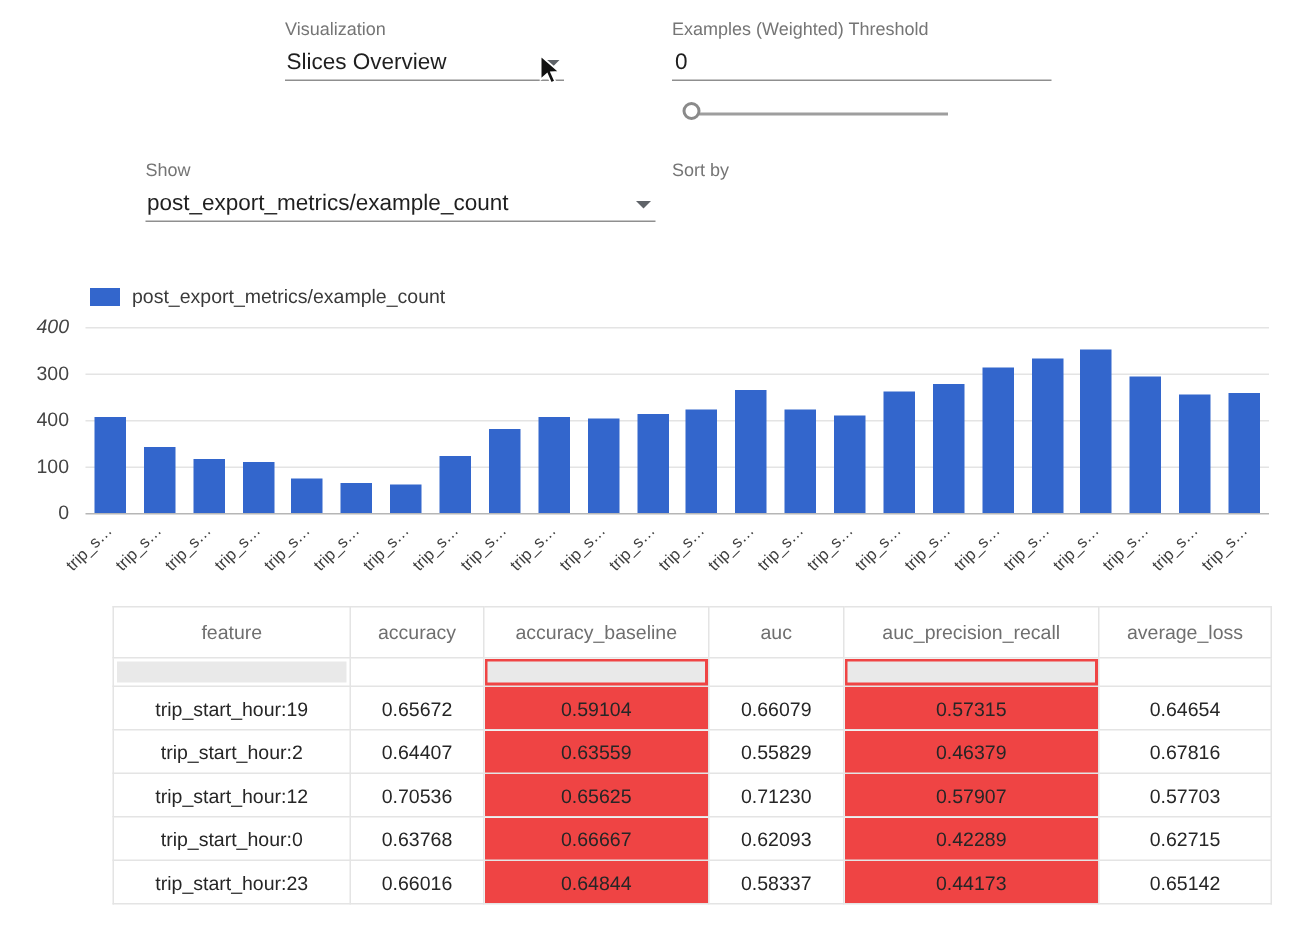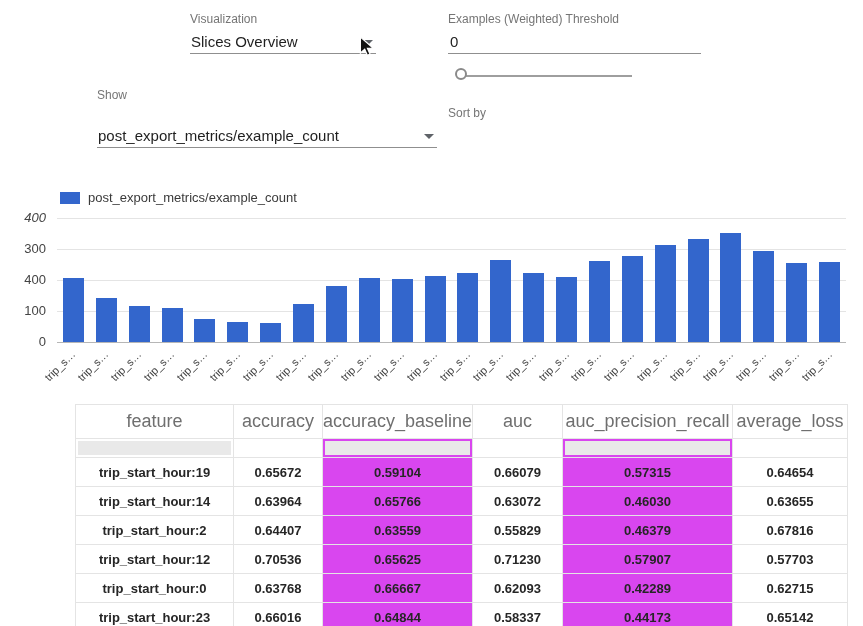--- a/index.html
+++ b/index.html
@@ -23,21 +23,21 @@
     border-left: 5px solid transparent; border-right: 5px solid transparent;
     border-top: 5px solid #5f6368;
   }
   #viz-label   { left: 190px; top: 12px; }
   #viz-select  { left: 190px; top: 30px; width: 186px; }
   #thr-label   { left: 448px; top: 12px; }
   #thr-input   { left: 448px; top: 30px; width: 253px; padding: 0 0 0 2px; }
   #slider-track{ position: absolute; left: 456px; top: 75px; width: 176px; height: 2px; background: #9e9e9e; }
   #slider-thumb{ position: absolute; left: 455px; top: 68px; width: 12px; height: 12px;
                  border: 2px solid #8a8a8a; border-radius: 50%; background: #fff; cursor: pointer; }
-  #show-label  { left: 97px;  top: 88px; }
+  #show-label  { left: 97px;  top: 106px; }
   #show-select { left: 97px;  top: 124px; width: 340px; }
   #sort-label  { left: 448px; top: 106px; }
   #sort-select { left: 448px; top: 124px; width: 270px; }
 
   #cursor { position: absolute; left: 358px; top: 36px; z-index: 50; pointer-events: none; }
 
   #legend { position: absolute; left: 60px; top: 190px; display: flex; align-items: center; gap: 8px; }
   #legend .swatch { width: 20px; height: 12px; display: inline-block; }
   #legend .legend-text { font-size: 13px; color: #3a3a3a; }
 
@@ -46,27 +46,27 @@
   .gridline.baseline { background: #b6b6b6; }
   .ytick { position: absolute; left: 0; width: 46px; text-align: right;
            font-size: 13px; color: #444; line-height: 16px; }
   .bar { position: absolute; width: 21px; }
   .xtick { position: absolute; width: 58px; height: 13px; text-align: right;
            font-size: 11px; color: #3d3d3d; white-space: nowrap;
            transform: rotate(-45deg); transform-origin: 100% 0; }
 
   #metrics-table { position: absolute; left: 75px; top: 404px; width: 772px;
                    border-collapse: collapse; table-layout: fixed; background: #fff; }
-  #metrics-table th, #metrics-table td { border: 1px solid #e4e4e4; overflow: hidden; font-weight: bold; }
-  #metrics-table thead tr.head th { height: 34px; font-size: 18px; font-weight: 400;
+  #metrics-table th, #metrics-table td { border: 1px solid #e4e4e4; overflow: hidden; }
+  #metrics-table thead tr.head th { height: 34px; font-size: 13px; font-weight: 400;
                    color: #6f6f6f; text-align: center; }
   #metrics-table tr.filter td { height: 18px; padding: 2px 2px; }
   .filter-box { height: 14px; background: #e9e9e9; }
   #metrics-table tbody td { height: 29px; text-align: center; font-size: 13px; color: #262626; }
-  #metrics-table td.shade, #metrics-table tr.filter td.shade { background: #d946ef; }
+  #metrics-table td.shade, #metrics-table tr.filter td.shade { background: #ef4444; }
 </style>
 </head>
 <body>
 
 <div class="root">
 
   <div class="ctl-label" id="viz-label">Visualization</div>
   <div class="select" id="viz-select">
     <span class="val">Slices Overview</span>
     <span class="dd-arrow"></span>
@@ -192,28 +192,20 @@
     <tbody id="tbody">
         <tr>
           <td>trip_start_hour:19</td>
           <td>0.65672</td>
           <td class="shade">0.59104</td>
           <td>0.66079</td>
           <td class="shade">0.57315</td>
           <td>0.64654</td>
         </tr>
         <tr>
-          <td>trip_start_hour:14</td>
-          <td>0.63964</td>
-          <td class="shade">0.65766</td>
-          <td>0.63072</td>
-          <td class="shade">0.46030</td>
-          <td>0.63655</td>
-        </tr>
-        <tr>
           <td>trip_start_hour:2</td>
           <td>0.64407</td>
           <td class="shade">0.63559</td>
           <td>0.55829</td>
           <td class="shade">0.46379</td>
           <td>0.67816</td>
         </tr>
         <tr>
           <td>trip_start_hour:12</td>
           <td>0.70536</td>

